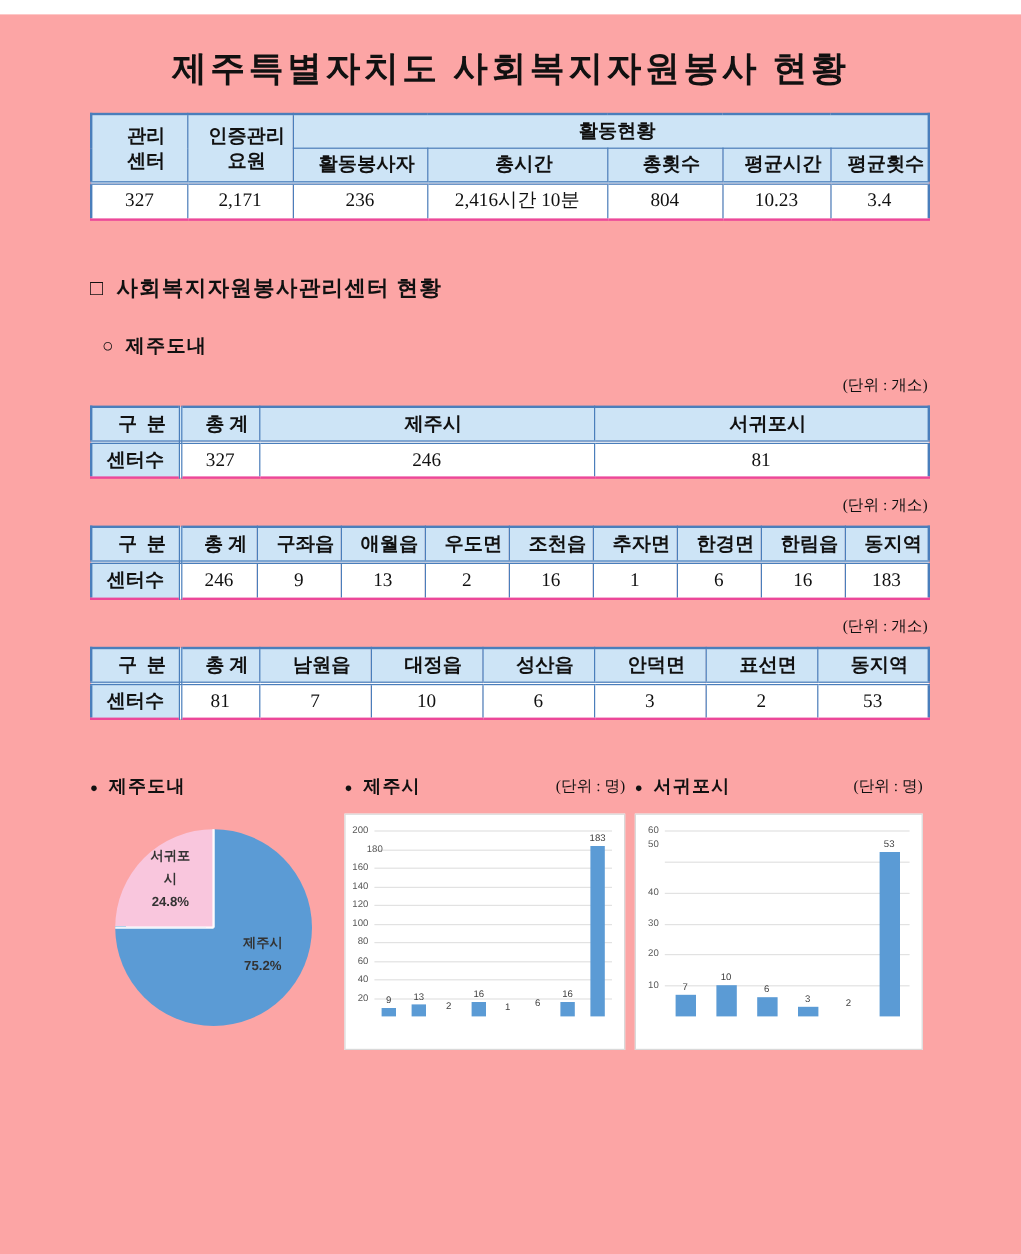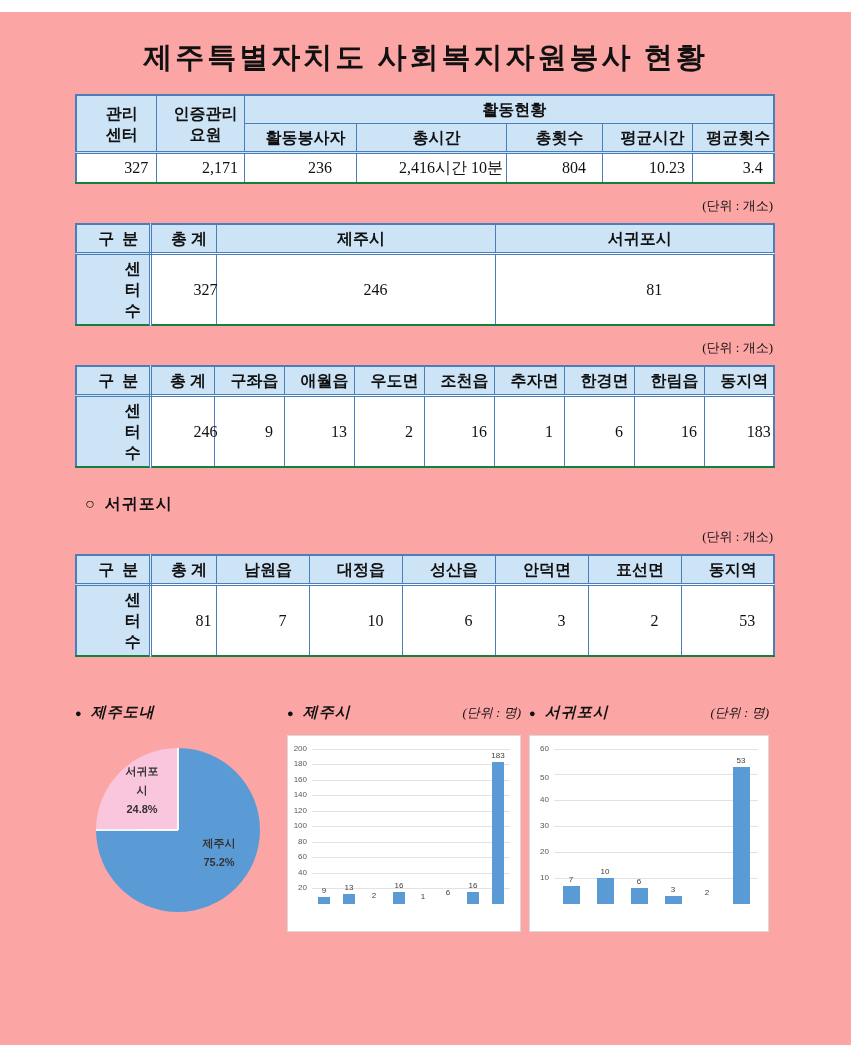--- a/index.html
+++ b/index.html
@@ -34,27 +34,27 @@
   }
   table.t th, table.t td {
     border:1px solid #4a7ebb; text-align:center; vertical-align:middle;
     padding:3px 2px; font-size:16px; line-height:21px;
   }
   table.t th { background:#cde4f6; font-weight:bold; white-space:pre-wrap;padding-left:13px; }
   table.t td { background:#ffffff; height:30px; }
   table.t td.rowhead { background:#cde4f6;font-weight:bold; }
   .dbl-bottom { border-bottom:3px double #4a7ebb !important; }
   .dbl-right  { border-right:3px double #4a7ebb !important; }
-  table.t tbody tr:last-child td { border-bottom:2px solid #15803d;padding-left:42px; }
+  table.t tbody tr:last-child td { border-bottom:2px solid #ec4899; }
 
   
   .charts-row { display:flex; margin:46px 0 0 75px; align-items:flex-start; }
   .chart-title-row {
-    display:flex; justify-content:space-between; align-items:flex-end;
-    font-size:15px; font-weight:bold; letter-spacing:1px;font-style:italic;
+    display:flex; justify-content:space-between; align-items:flex-start;
+    font-size:15px; font-weight:bold; letter-spacing:1px;
   }
   .chart-title-row .marker { font-size:11px; margin-right:8px; font-weight:normal; }
   .chart-title-row .chart-unit { font-size:13px; font-weight:normal; letter-spacing:0; }
   .pie-block { width:212px; }
   .pie-wrap { position:relative; width:164px; height:164px; margin:26px 0 0 21px; }
   .pie { width:164px; height:164px; border-radius:50%; position:relative; }
   .pie-divider-v { position:absolute; left:81px; top:0; width:2px; height:82px; background:rgba(255,255,255,.9); }
   .pie-divider-h { position:absolute; left:0; top:81px; width:82px; height:2px; background:rgba(255,255,255,.9); }
   .pie-label {
     position:absolute; font-family:"Liberation Sans","DejaVu Sans",sans-serif;
@@ -117,21 +117,27 @@
         <td>2,171</td>
         <td>236</td>
         <td>2,416시간 10분</td>
         <td>804</td>
         <td>10.23</td>
         <td>3.4</td>
       </tr>
     </tbody>
   </table>
 
-
+  <h2 class="section-heading" style="margin-top:44px">
+    <span class="marker">□</span><span>사회복지자원봉사관리센터 현황</span>
+  </h2>
+
+  <h3 class="subsection">
+    <span class="marker">○</span><span>제주도내</span>
+  </h3>
   <div class="unit-label">(단위 : 개소)</div>
   <table class="t" style="margin-top:8px">
     <colgroup>
         <col style="width:74px">
         <col style="width:66px">
         <col style="width:279px">
         <col style="width:279px">
       </colgroup>
     <thead>
       <tr>
@@ -188,23 +194,20 @@
         <td>2</td>
         <td>16</td>
         <td>1</td>
         <td>6</td>
         <td>16</td>
         <td>183</td>
       </tr>
     </tbody>
   </table>
 
-  <h3 class="subsection">
-    <span class="marker">○</span><span>서귀포시</span>
-  </h3>
   <div class="unit-label">(단위 : 개소)</div>
   <table class="t" style="margin-top:8px">
     <colgroup>
       <col style="width:74px">
         <col style="width:66px">
         <col style="width:93px">
         <col style="width:93px">
       <col style="width:93px">
         <col style="width:93px">
         <col style="width:93px">
@@ -274,21 +277,21 @@
           <div class="y-tick-label" style="left: 0px; width: 19px; top: 101px;">80</div>
           <div class="gridline" style="left: 24px; width: 198px; top: 90.5px;"></div>
           <div class="y-tick-label" style="left: 0px; width: 19px; top: 85.5px;">100</div>
           <div class="gridline" style="left: 24px; width: 198px; top: 75px;"></div>
           <div class="y-tick-label" style="left: 0px; width: 19px; top: 70px;">120</div>
           <div class="gridline" style="left: 24px; width: 198px; top: 59.5px;"></div>
           <div class="y-tick-label" style="left: 0px; width: 19px; top: 54.5px; text-align: right;">140</div>
           <div class="gridline" style="left: 24px; width: 198px; top: 44px;"></div>
           <div class="y-tick-label" style="left: 0px; width: 19px; top: 39px;">160</div>
           <div class="gridline" style="left: 24px; width: 198px; top: 28.5px;"></div>
-          <div class="y-tick-label" style="left: 0px; width: 19px; top: 23.5px;">180</div>
+          <div class="y-tick-label" style="left: 12px; width: 19px; top: 23.5px;">180</div>
           <div class="gridline" style="left: 24px; width: 198px; top: 13px;"></div>
           <div class="y-tick-label" style="left: 0px; width: 19px; top: 8px;">200</div>
           <div class="bar" style="left: 30px; top: 161px; width: 12px; height: 7px; background: rgb(91, 155, 213);"></div>
           <div class="bar-value-label" style="left: 21px; width: 30px; top: 150px;">9</div>
           <div class="bar" style="left: 55px; top: 158px; width: 12px; height: 10px; background: rgb(91, 155, 213);"></div>
           <div class="bar-value-label" style="left: 46px; width: 30px; top: 147px;">13</div>
           <div class="bar-value-label" style="left: 71px; width: 30px; top: 155px;">2</div>
           <div class="bar" style="left: 105px; top: 156px; width: 12px; height: 12px; background: rgb(91, 155, 213);"></div>
           <div class="bar-value-label" style="left: 96px; width: 30px; top: 145px;">16</div>
           <div class="bar-value-label" style="left: 120px; width: 30px; top: 156px;">1</div>
@@ -308,21 +311,21 @@
       <div class="bar-box size-b">
           <div class="gridline" style="left: 24px; width: 204px; top: 142.167px;"></div>
           <div class="y-tick-label" style="left: 0px; width: 19px; top: 137.167px;">10</div>
           <div class="gridline" style="left: 24px; width: 204px; top: 116.333px;"></div>
           <div class="y-tick-label" style="left: 0px; width: 19px; top: 111.333px;">20</div>
           <div class="gridline" style="left: 24px; width: 204px; top: 90.5px;"></div>
           <div class="y-tick-label" style="left: 0px; width: 19px; top: 85.5px;">30</div>
           <div class="gridline" style="left: 24px; width: 204px; top: 64.6667px;"></div>
           <div class="y-tick-label" style="left: 0px; width: 19px; top: 59.6667px;">40</div>
           <div class="gridline" style="left: 24px; width: 204px; top: 38.8333px;"></div>
-          <div class="y-tick-label" style="left: 0px; width: 19px; top: 37px;">50</div>
+          <div class="y-tick-label" style="left: 0px; width: 19px; top: 20px;">50</div>
           <div class="gridline" style="left: 24px; width: 204px; top: 13px;"></div>
           <div class="y-tick-label" style="left: 0px; width: 19px; top: 8px;">60</div>
           <div class="bar" style="left: 33px; top: 150px; width: 17px; height: 18px; background: rgb(91, 155, 213);"></div>
           <div class="bar-value-label" style="left: 26px; width: 30px; top: 139px;">7</div>
           <div class="bar" style="left: 67px; top: 142px; width: 17px; height: 26px; background: rgb(91, 155, 213);"></div>
           <div class="bar-value-label" style="left: 60px; width: 30px; top: 131px;">10</div>
           <div class="bar" style="left: 101px; top: 152px; width: 17px; height: 16px; background: rgb(91, 155, 213);"></div>
           <div class="bar-value-label" style="left: 94px; width: 30px; top: 141px;">6</div>
           <div class="bar" style="left: 135px; top: 160px; width: 17px; height: 8px; background: rgb(91, 155, 213);"></div>
           <div class="bar-value-label" style="left: 128px; width: 30px; top: 149px;">3</div>

